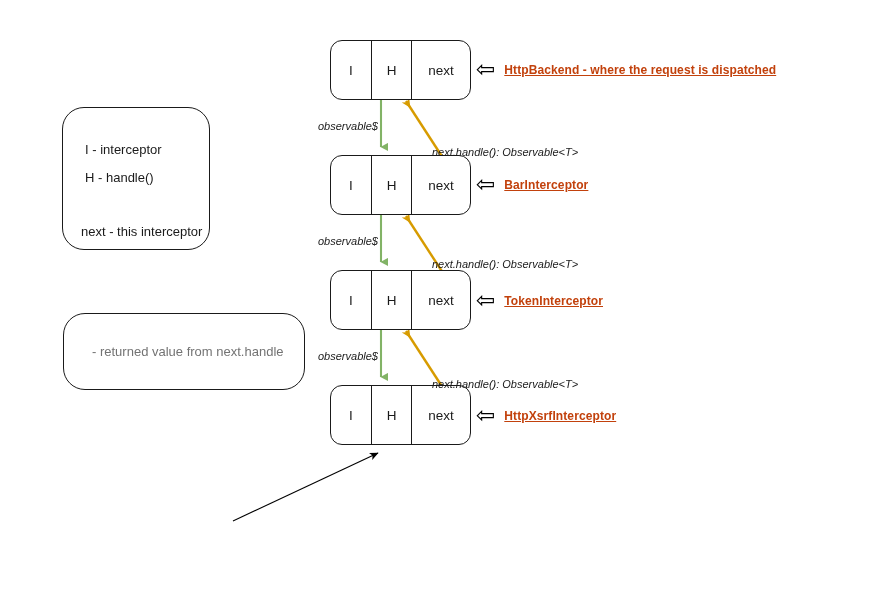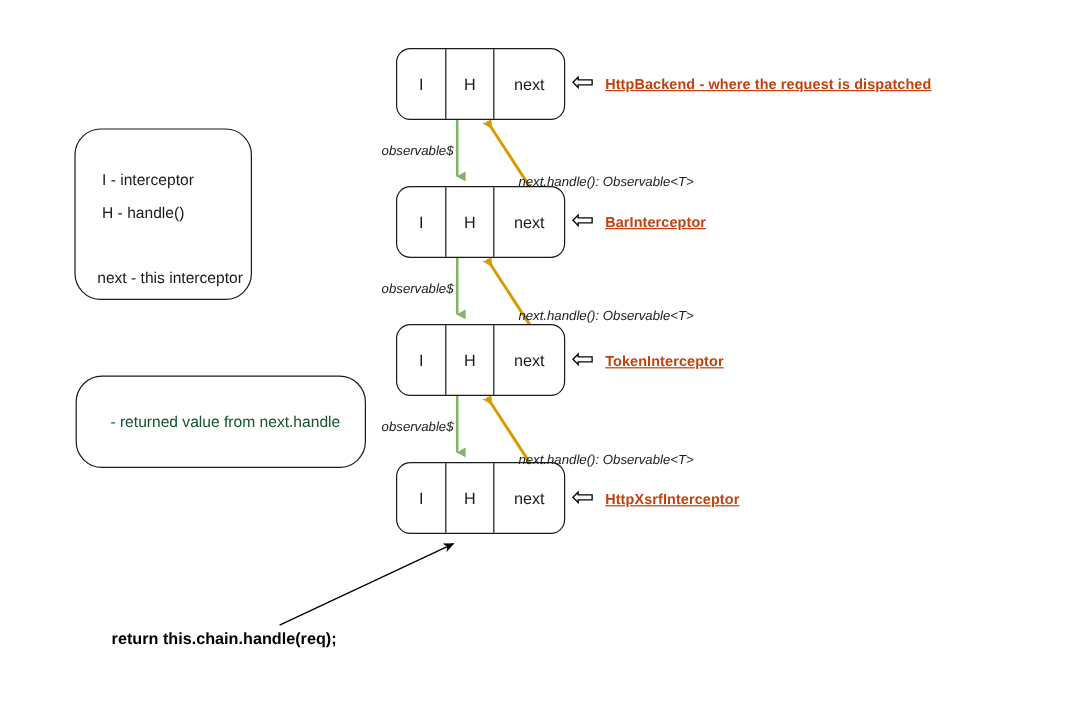--- a/index.html
+++ b/index.html
@@ -114,21 +114,21 @@
 
   #legend-return {
     left: 63px; top: 313px;
     width: 242px; height: 77px;
   }
   #legend-return .legend-caption {
     position: absolute;
     left: 28px;
     top: 30px;
     font-size: 13px;
-    color: #14532d;
+    color: #737373;
     white-space: nowrap;
   }
 
   
   #bottom-note {
     position: absolute;
     left: 93px;
     top: 525px;
     font-size: 13.5px;
     font-weight: bold;
@@ -227,15 +227,14 @@
   <div class="legend-box" id="legend-key">
     <div class="legend-line l1">I - interceptor</div>
     <div class="legend-line l2">H - handle()</div>
     <div class="legend-line l3">next - this interceptor</div>
   </div>
 
   <div class="legend-box" id="legend-return">
     <div class="legend-caption">- returned value from next.handle</div>
   </div>
 
-  <div id="bottom-note">return this.chain.handle(req);</div>
 
 </div>
 
 </body></html>

